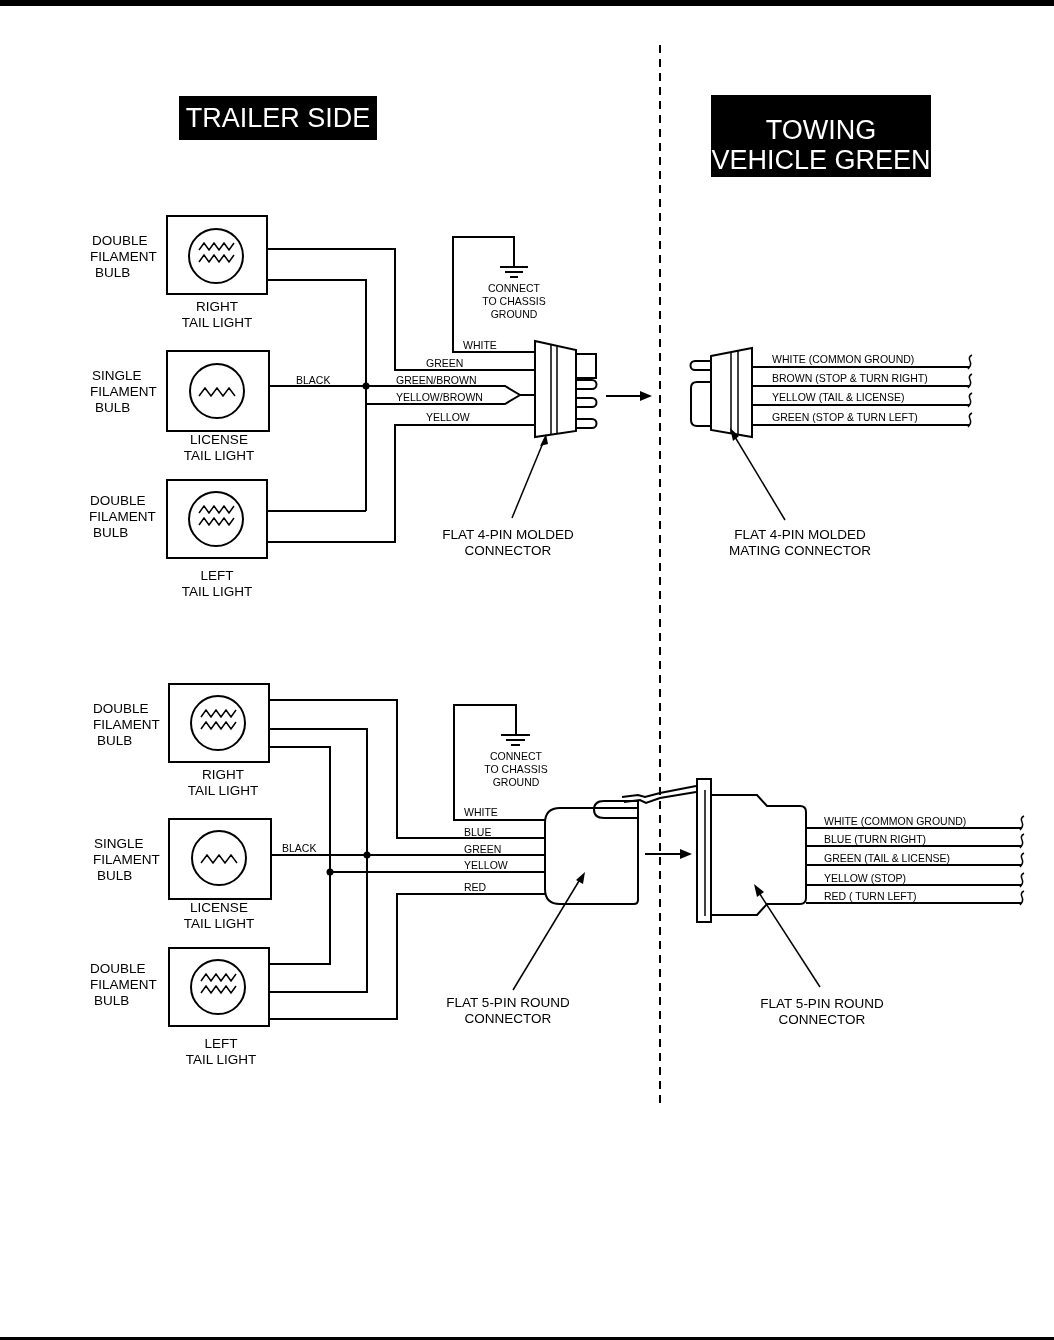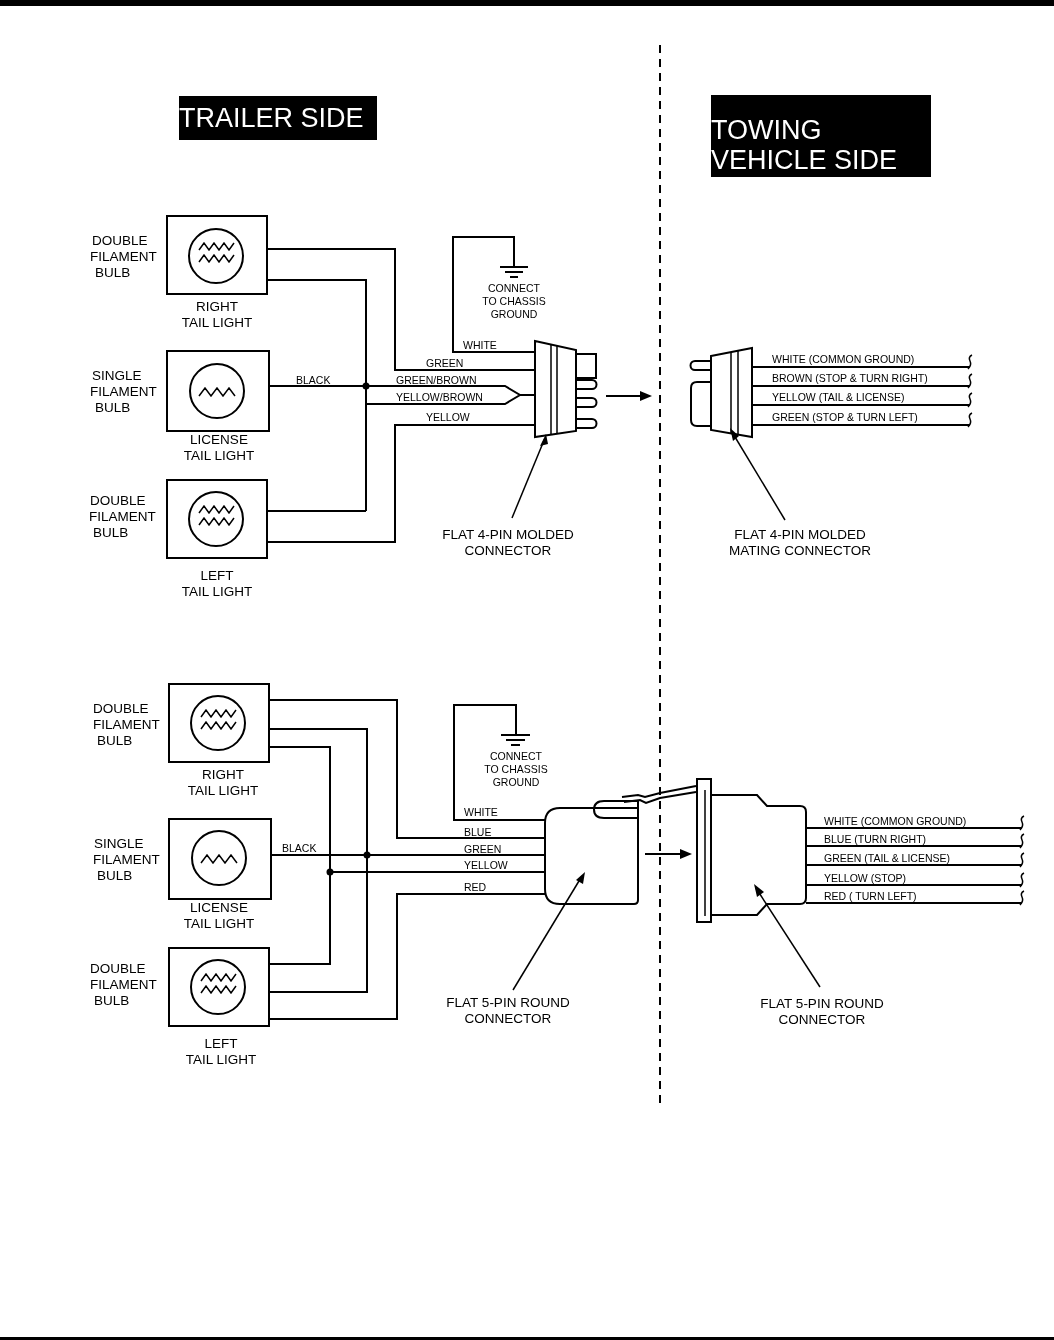--- a/index.html
+++ b/index.html
@@ -1,41 +1,41 @@
 <!DOCTYPE html>
 <html><head>
 <meta charset="utf-8">
 <style>
   html, body { margin: 0; padding: 0; background: #ffffff; }
   body { width: 1054px; height: 1340px; position: relative; overflow: hidden;
          font-family: "Liberation Sans", sans-serif; color: #000; }
   .topbar { position: absolute; left: 0; top: 0; width: 1054px; height: 6px; background: #000; }
   .botbar { position: absolute; left: 0; top: 1337px; width: 1054px; height: 3px; background: #000; }
   svg { position: absolute; left: 0; top: 0; }
-  .hdr { position: absolute; background: #000; color: #fff; text-align: left;
+  .hdr { position: absolute; background: #000; color: #fff; text-align: center;
          font-size: 27px; line-height: 30px; }
   .t { font-family: "Liberation Sans", sans-serif; fill: #000; }
   .lbl { font-size: 13.5px; }
   .wl { font-size: 10.5px; }
   .sm { font-size: 10.5px; }
   .w { stroke: #000; stroke-width: 2; fill: none; }
   .thin { stroke: #000; stroke-width: 1.5; fill: none; }
 </style>
 </head>
 <body>
 
 <div class="topbar"></div>
 <div class="botbar"></div>
 
 <div class="hdr" style="left:179px; top:96px; width:198px; height:44px; line-height:44px;">
   <span>TRAILER SIDE</span>
 </div>
 <div class="hdr" style="left:711px; top:95px; width:220px; height:82px; padding-top:20px; box-sizing:border-box;">
   <div>TOWING</div>
-  <div>VEHICLE SIDE</div>
+  <div>VEHICLE GREEN</div>
 </div>
 
 <svg width="1054" height="1340" viewBox="0 0 1054 1340">
 
   <line x1="660" y1="45" x2="660" y2="1105" stroke="#000" stroke-width="2" stroke-dasharray="8,6"></line>
 
   <g>
 
     <g>
       <rect x="167" y="216" width="100" height="78" class="w"></rect>

